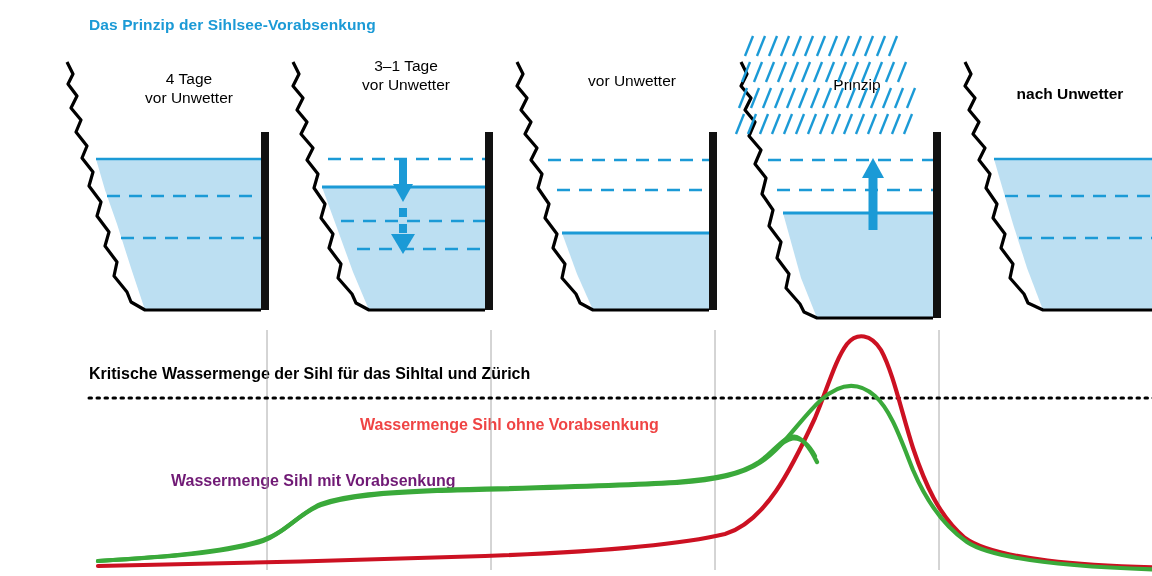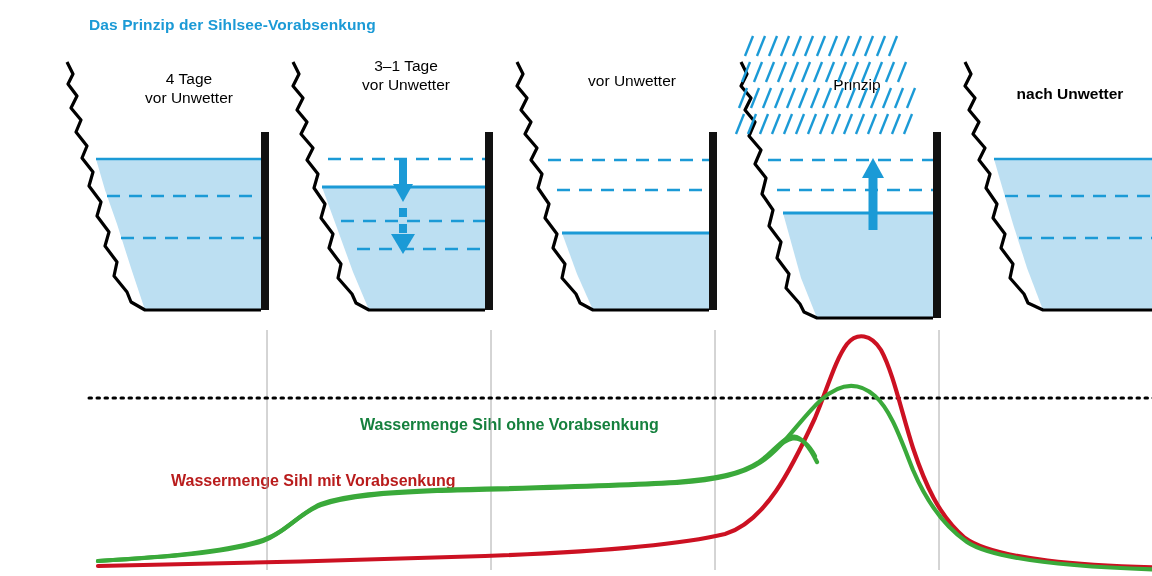--- a/index.html
+++ b/index.html
@@ -52,48 +52,49 @@
     font-weight: bold;
     color: #000000;
     white-space: nowrap;
   }
   .red-label {
     position: absolute;
     left: 325px;
     top: 416px;
     font-size: 16px;
     font-weight: bold;
-    color: #15803d;
+    color: #ef4444;
     white-space: nowrap;
   }
   .green-label {
     position: absolute;
     left: 136px;
     top: 472px;
     font-size: 16px;
     font-weight: bold;
-    color: #b91c1c;
+    color: #701a75;
     white-space: nowrap;
   }
 </style>
 </head>
 <body>
 
 <div id="stage">
 
   <div class="title">Das Prinzip der Sihlsee-Vorabsenkung</div>
 
   <div class="panel-label" style="left:84px; top:70px; width:140px;">4 Tage
 vor Unwetter</div>
   <div class="panel-label" style="left:301px; top:57px; width:140px;">3–1 Tage
 vor Unwetter</div>
   <div class="panel-label" style="left:512px; top:72px; width:170px;">vor Unwetter</div>
   <div class="panel-label" style="left:752px; top:76px; width:140px;">Prinzip</div>
   <div class="panel-label" style="left:950px; top:85px; width:170px;font-weight:bold;">nach Unwetter</div>
 
+  <div class="crit-label">Kritische Wassermenge der Sihl für das Sihltal und Zürich</div>
   <div class="red-label">Wassermenge Sihl ohne Vorabsenkung</div>
   <div class="green-label">Wassermenge Sihl mit Vorabsenkung</div>
 
   <svg id="svgroot" width="1152" height="576" viewBox="0 0 1152 576">
 
     <g stroke="#aaaaaa" stroke-width="1">
       <line x1="232" y1="330" x2="232" y2="570"></line>
       <line x1="456" y1="330" x2="456" y2="570"></line>
       <line x1="680" y1="330" x2="680" y2="570"></line>
       <line x1="904" y1="330" x2="904" y2="570"></line>

